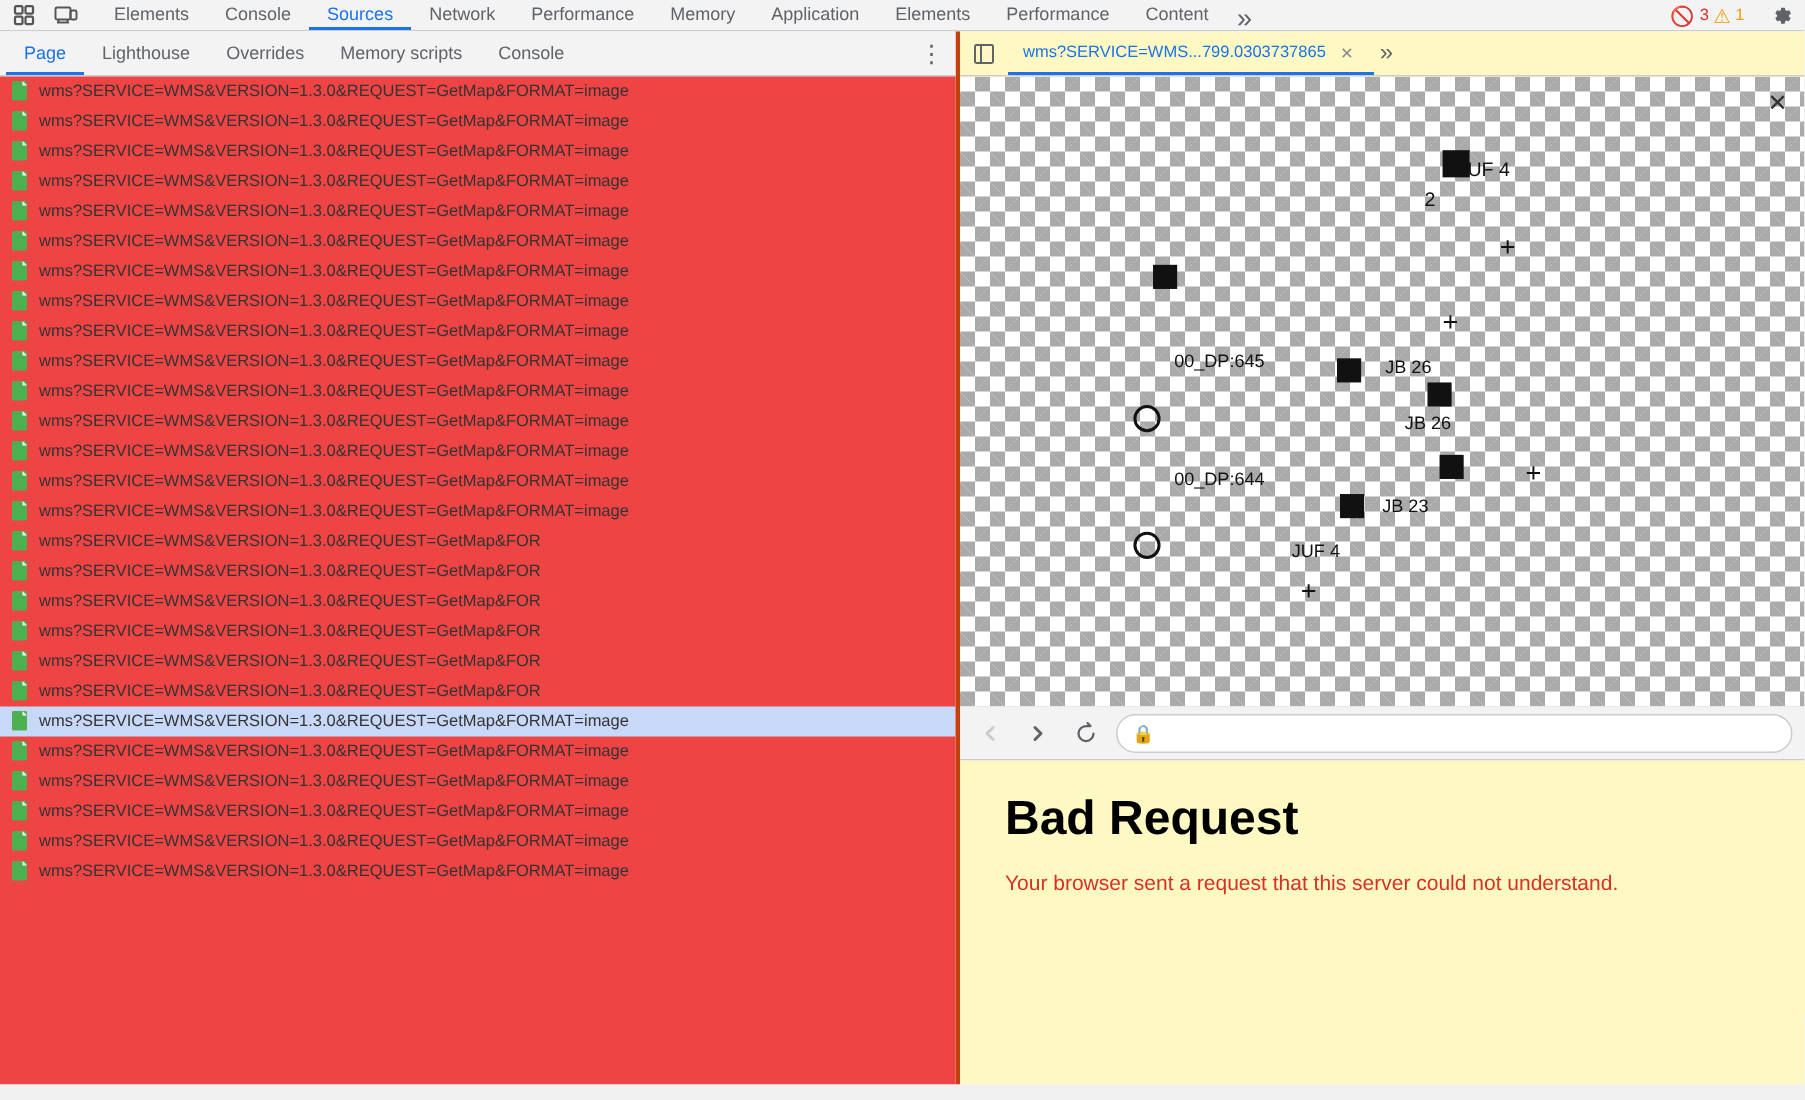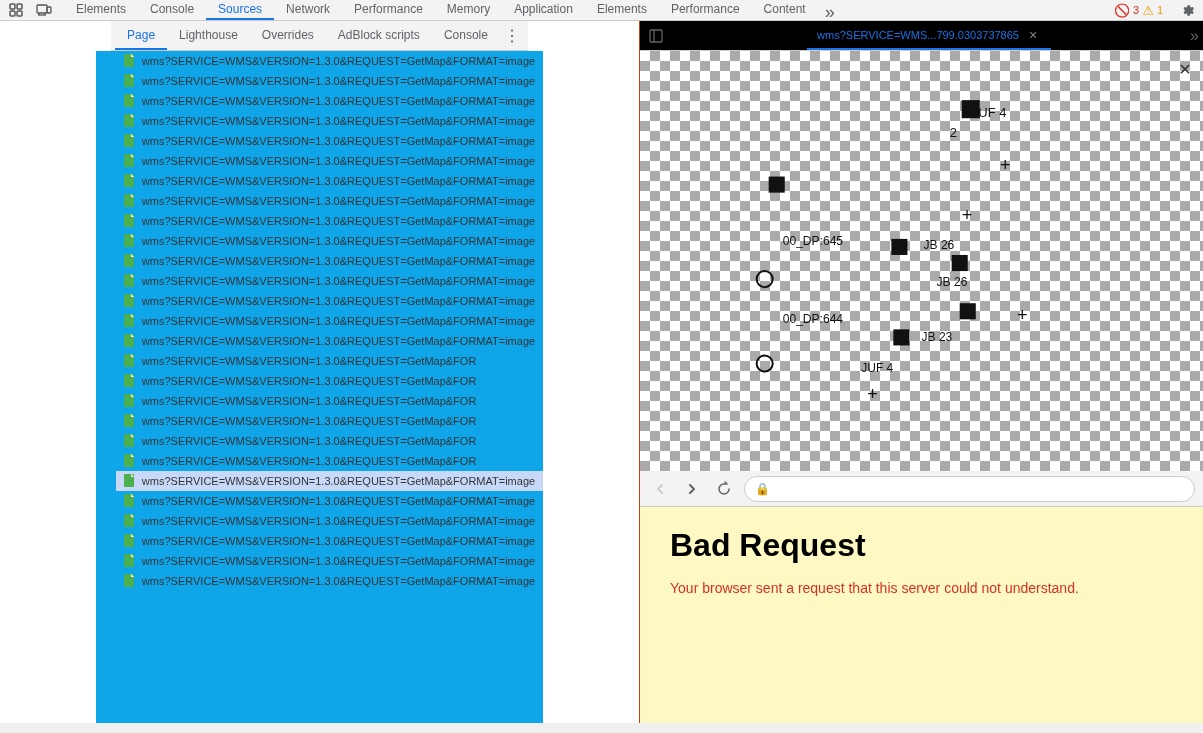--- a/index.html
+++ b/index.html
@@ -88,22 +88,21 @@
       display: flex;
       height: calc(733px - 31px);
     }
 
     
     .left-panel {
       width: 640px;
       display: flex;
       flex-direction: column;
       background: #fff;
-      border-right: 1px solid #c2410c;
-      align-items: center;
+      border-right: 3px solid #c2410c;
     }
 
     
     .sub-tabs {
       display: flex;
       align-items: center;
       background: #f3f3f3;
       border-bottom: 1px solid #ccc;
       height: 30px;
       padding: 0 4px;
@@ -131,22 +130,21 @@
       justify-content: center;
       cursor: pointer;
       color: #5f6368;
       font-size: 16px;
     }
 
     
     .file-list {
       flex: 1;
       overflow-y: auto;
-      background: #0ea5e9;
-      padding-left: 20px;
+      background: #ef4444;
     }
     .file-item {
       display: flex;
       align-items: center;
       height: 20px;
       padding: 0 8px;
       cursor: pointer;
       font-size: 11px;
       color: #333;
       white-space: nowrap;
@@ -211,25 +209,24 @@
       position: absolute;
       top: 0; left: 0;
       width: 100%;
       height: 100%;
     }
 
     
     .right-tab-bar {
       display: flex;
       align-items: center;
-      background: #000000;
+      background: #fef9c3;
       border-bottom: 1px solid #ccc;
       height: 30px;
       padding: 0 4px;
-      justify-content: space-between;
     }
     .right-tab {
       display: flex;
       align-items: center;
       padding: 0 10px;
       height: 100%;
       font-size: 11px;
       color: #333;
       cursor: pointer;
       border-bottom: 2px solid transparent;
@@ -417,21 +414,21 @@
       <div class="sub-tab active">
         <span>Page</span>
       </div>
       <div class="sub-tab">
         <span>Lighthouse</span>
       </div>
       <div class="sub-tab">
         <span>Overrides</span>
       </div>
       <div class="sub-tab">
-        <span>AdBlock scripts</span>
+        <span>Memory scripts</span>
       </div>
       <div class="sub-tab">
         <span>Console</span>
       </div>
       <div class="sub-tab-more">⋮</div>
     </div>
 
     <div class="file-list" id="file-list">
 
     <div class="file-item">

